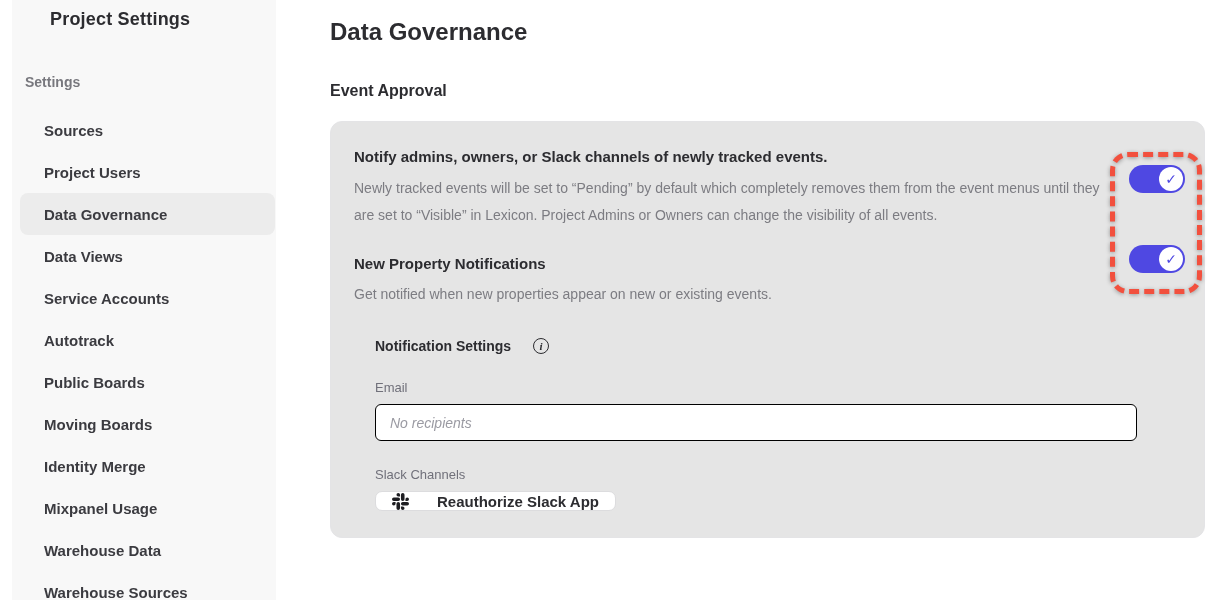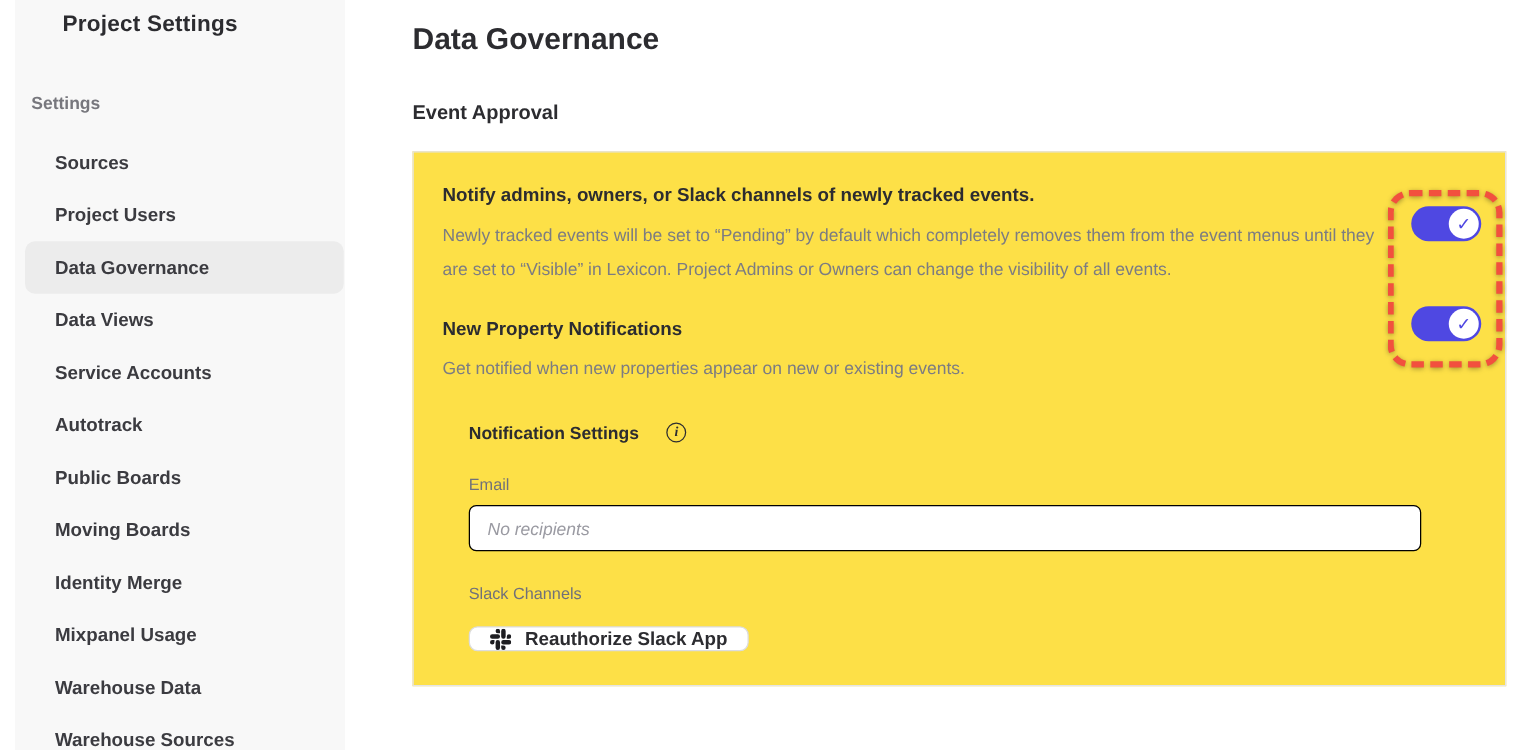--- a/index.html
+++ b/index.html
@@ -27,21 +27,21 @@
     background:#ececec; border-radius:8px; margin:0 10px 0 8px; padding-left:24px;
   }
 
   
   .main{ position:absolute; left:276px; top:0; width:941px; height:600px; background:#fff; }
   .page-title{ margin:18px 0 0 54px; font-size:24px; font-weight:bold; color:#2c2c30; }
   .section-title{ margin:36px 0 0 54px; font-size:16px; font-weight:bold; color:#2c2c30; }
 
   .card{
     position:relative; margin:21px 0 0 54px; width:875px;
-    border:1px solid #e4e4e6; border-radius:0; background:#fde047;
+    border:1px solid #e4e4e6; border-radius:12px; background:#e5e5e5;
     padding:26px 23px 23px 23px;
   }
   .setting-title{ font-size:15px; font-weight:bold; color:#2c2c30; }
   .setting-desc{
     margin-top:10px; max-width:748px; font-size:14px; color:#7c7c82; line-height:27px;
   }
   .row2-title{ margin-top:26px; }
   .row2-desc{ margin-top:9px; }
 
   
@@ -74,21 +74,21 @@
     color:#2c2c30; font-weight:bold; cursor:pointer;
   }
   .field-label{ margin-top:26px; font-size:13px; color:#70707a; }
   .email-input{
     margin-top:9px; width:762px; height:37px; border:1px solid #000000; border-radius:6px;
     padding:0 14px; font-size:14px; color:#2c2c30; background:#fff;
     font-family:"Liberation Sans","DejaVu Sans",sans-serif;
   }
   .email-input::placeholder{ color:#9a9aa2; font-style:italic; opacity:1; }
   .slack-btn{
-    margin-top:19px; display:inline-flex; align-items:center; gap:11px;
+    margin-top:9px; display:inline-flex; align-items:center; gap:28px;
     height:20px; padding:0 16px; background:#fff; border:1px solid #dcdcde; border-radius:7px;
     font-size:15px; font-weight:bold; color:#2c2c30; cursor:pointer;
     font-family:"Liberation Sans","DejaVu Sans",sans-serif;
   }
   .slack-btn svg{ width:17px; height:17px; fill:#1d1d21; }
 </style>
 </head>
 <body>
 
 <div class="sidebar">

